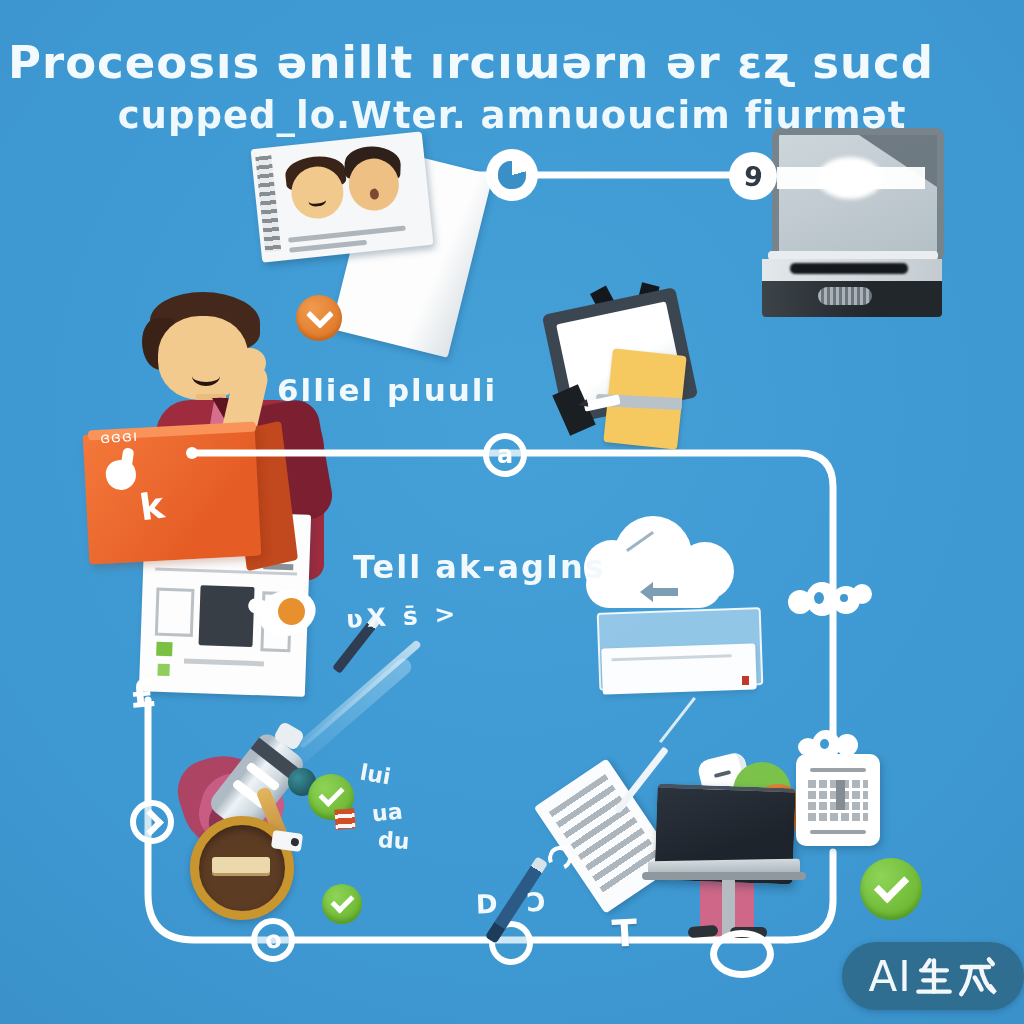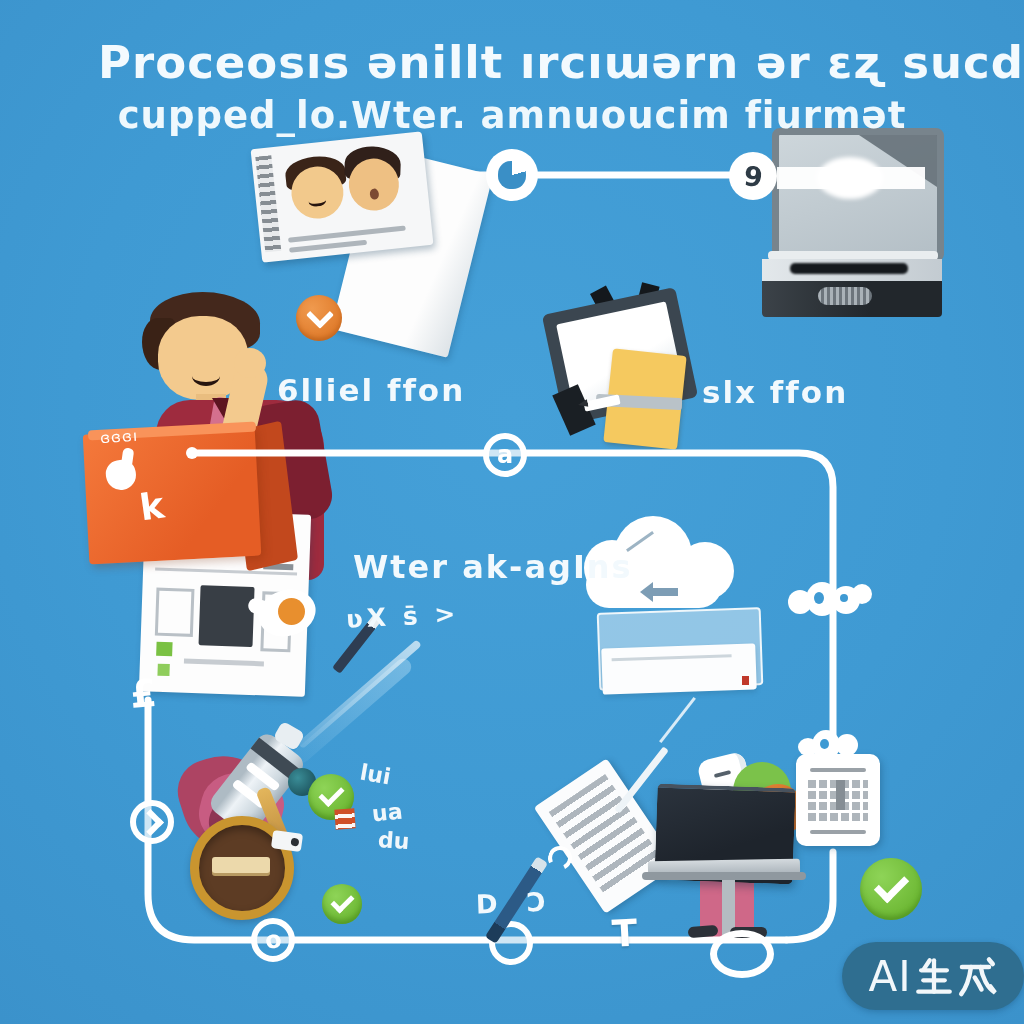--- a/index.html
+++ b/index.html
@@ -1,21 +1,21 @@
 <!DOCTYPE html>
 <html><head>
 <meta charset="utf-8">
 <style>
   html,body{margin:0;padding:0;}
   #stage{position:relative;width:1024px;height:1024px;overflow:hidden;
     background:radial-gradient(circle at 50% 40%, #45a0d8 0%, #3f9ad3 55%, #3b92cb 100%);
     font-family:"DejaVu Sans","Liberation Sans",sans-serif;}
   .abs{position:absolute;}
   
-  .title1{left:8px;right:0;top:36px;text-align:right;font-size:45px;font-weight:bold;color:#f3fafe;letter-spacing:1px;}
+  .title1{left:8px;right:0;top:36px;text-align:left;font-size:45px;font-weight:bold;color:#f3fafe;letter-spacing:1px;}
   .title2{left:0;right:0;top:94px;text-align:center;font-size:37px;font-weight:bold;color:#eef8fd;letter-spacing:1px;}
   .lbl{color:#f2f9fd;font-weight:bold;white-space:nowrap;}
   .lbl-step1{left:277px;top:372px;font-size:31px;letter-spacing:2px;}
   .lbl-step2{left:702px;top:374px;font-size:31px;letter-spacing:2px;}
   .lbl-center{left:353px;top:548px;font-size:32px;letter-spacing:2px;}
   .lbl-center-sub{left:346px;top:602px;font-size:25px;letter-spacing:4px;transform:rotate(-3deg);}
   .lbl-bottom{left:466px;top:840px;font-size:36px;letter-spacing:1px;}
   .lbl-bottom-sub{left:476px;top:888px;font-size:26px;letter-spacing:10px;transform:rotate(-2deg);}
   .scrib{color:#fff;font-weight:bold;font-size:22px;opacity:.92;}
   
@@ -393,23 +393,22 @@
   <div class="abs badge-or">
     <div class="chev-d"></div>
   </div>
 
   <div class="abs gcheck" style="left:860px;top:858px;width:62px;height:62px;">
     <div class="ck" style="left:16px;top:18px;width:24px;height:12px;border-width:0 0 7px 7px;border-style:solid;border-color:#fff;"></div>
   </div>
 
   <div class="abs title1">Proceosıs ənillt ırcıɯərn ər ɛʐ sucd</div>
   <div class="abs title2">cupped_lo.Wter. amnuoucim fiurmət</div>
-  <div class="abs lbl lbl-step1">6lliel ffon</div>
-  <div class="abs lbl lbl-step2">slx ffon</div>
-  <div class="abs lbl lbl-center">Wter ak-agIns</div>
+  <div class="abs lbl lbl-step1">6lliel pluuli</div>
+  <div class="abs lbl lbl-center">Tell ak-agIns</div>
   <div class="abs lbl lbl-center-sub">ʋX s̄ &gt;</div>
   <div class="abs lbl lbl-bottom-sub">D Ɔ</div>
 
   <div class="abs wm">
     <span class="wm-latin">AI</span>
     <svg width="40" height="52" viewBox="0 0 56 60">
       <g fill="none" stroke="#f2f7fa" stroke-width="6" stroke-linecap="round">
         <path d="M22 8 L14 20"></path>
           <path d="M10 22 H46"></path>
           <path d="M28 8 V52"></path>

